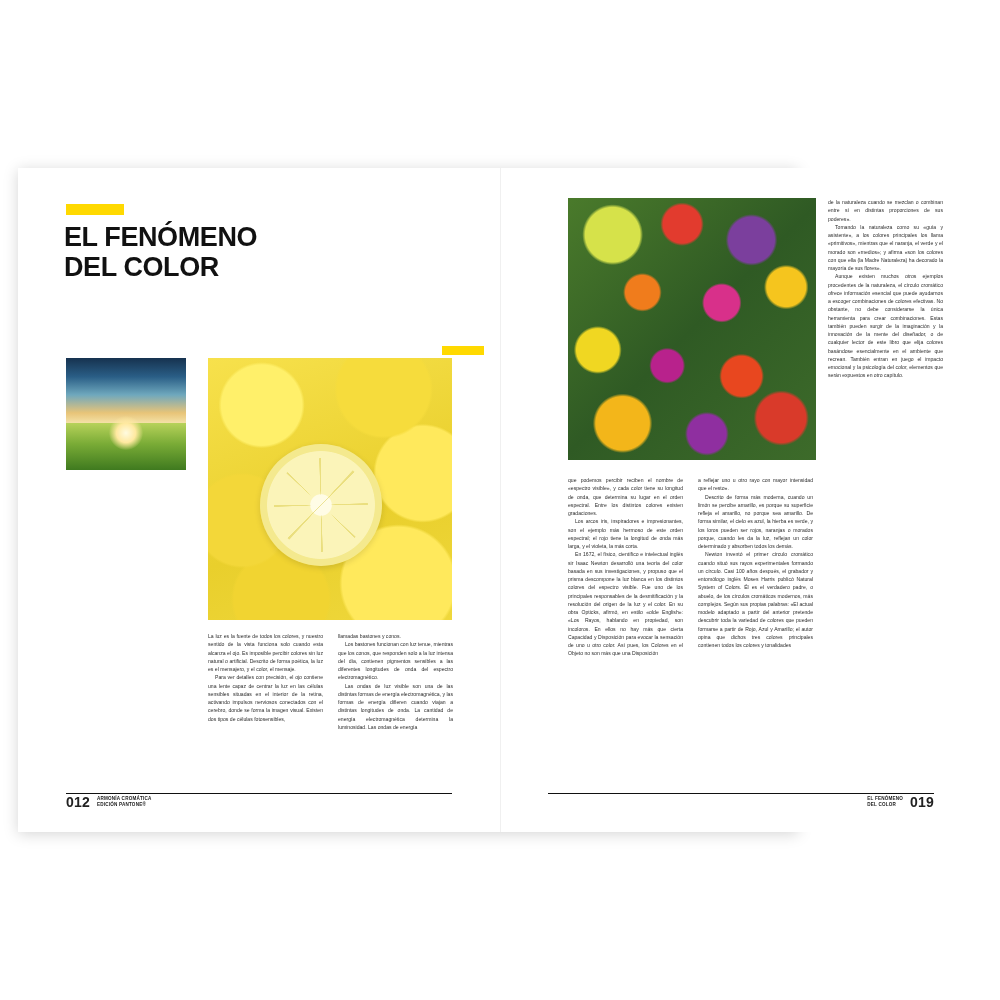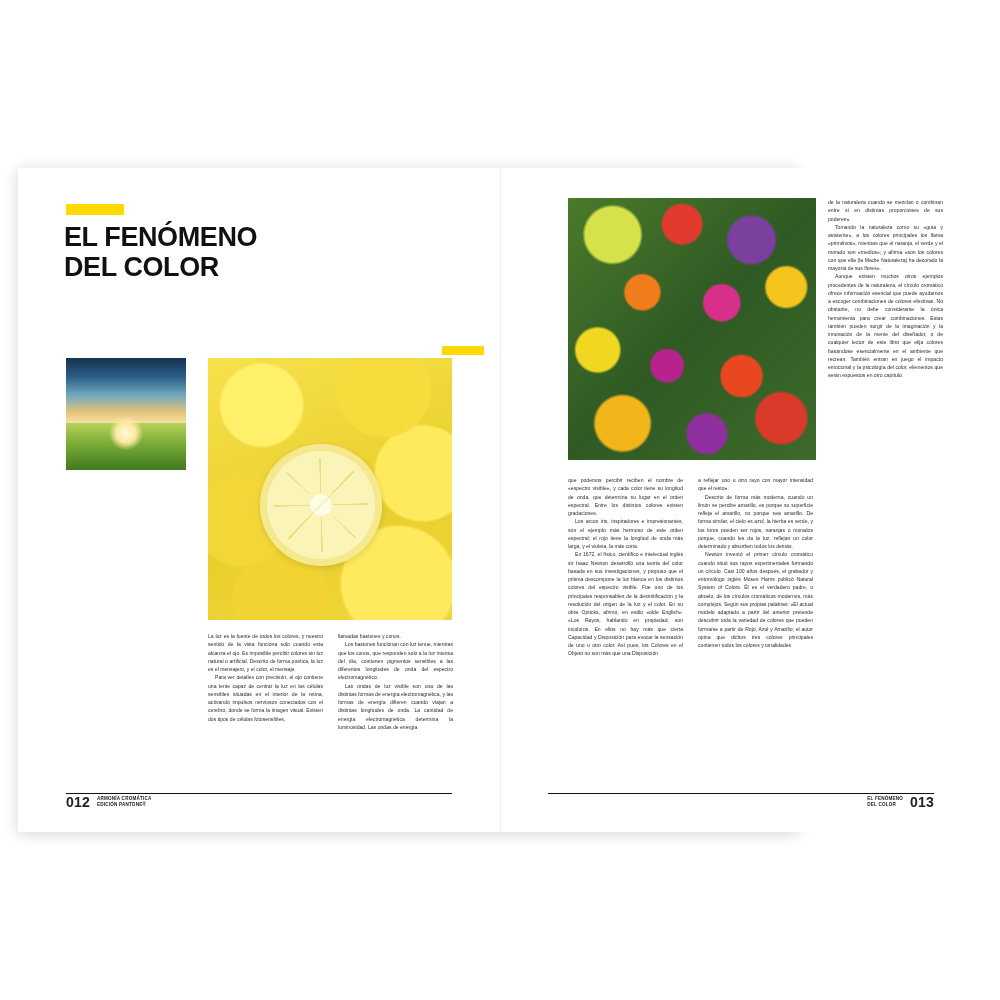--- a/index.html
+++ b/index.html
@@ -281,18 +281,18 @@
         <p>Tomando la naturaleza como su «guía y asistente», a los colores principales los llama «primitivos», mientras que el naranja, el verde y el morado son «medios»; y afirma «son los colores con que ella (la Madre Naturaleza) ha decorado la mayoría de sus flores».</p>
         <p>Aunque existen muchos otros ejemplos procedentes de la naturaleza, el círculo cromático ofrece información esencial que puede ayudarnos a escoger combinaciones de colores efectivas. No obstante, no debe considerarse la única herramienta para crear combinaciones. Estas también pueden surgir de la imaginación y la innovación de la mente del diseñador, o de cualquier lector de este libro que elija colores basándose esencialmente en el ambiente que recrean. También entran en juego el impacto emocional y la psicología del color, elementos que serán expuestos en otro capítulo.</p>
       </div>
 
       <div class="folio-rule rule-right"></div>
       <div class="folio folio-right">
         <span class="folio-txt">
           <span>EL FENÓMENO</span><br>
           <span>DEL COLOR</span>
         </span>
-        <span class="folio-num">013</span>
+        <span class="folio-num">019</span>
       </div>
     </div>
 
   </div>
 </div>
 
 </body></html>

